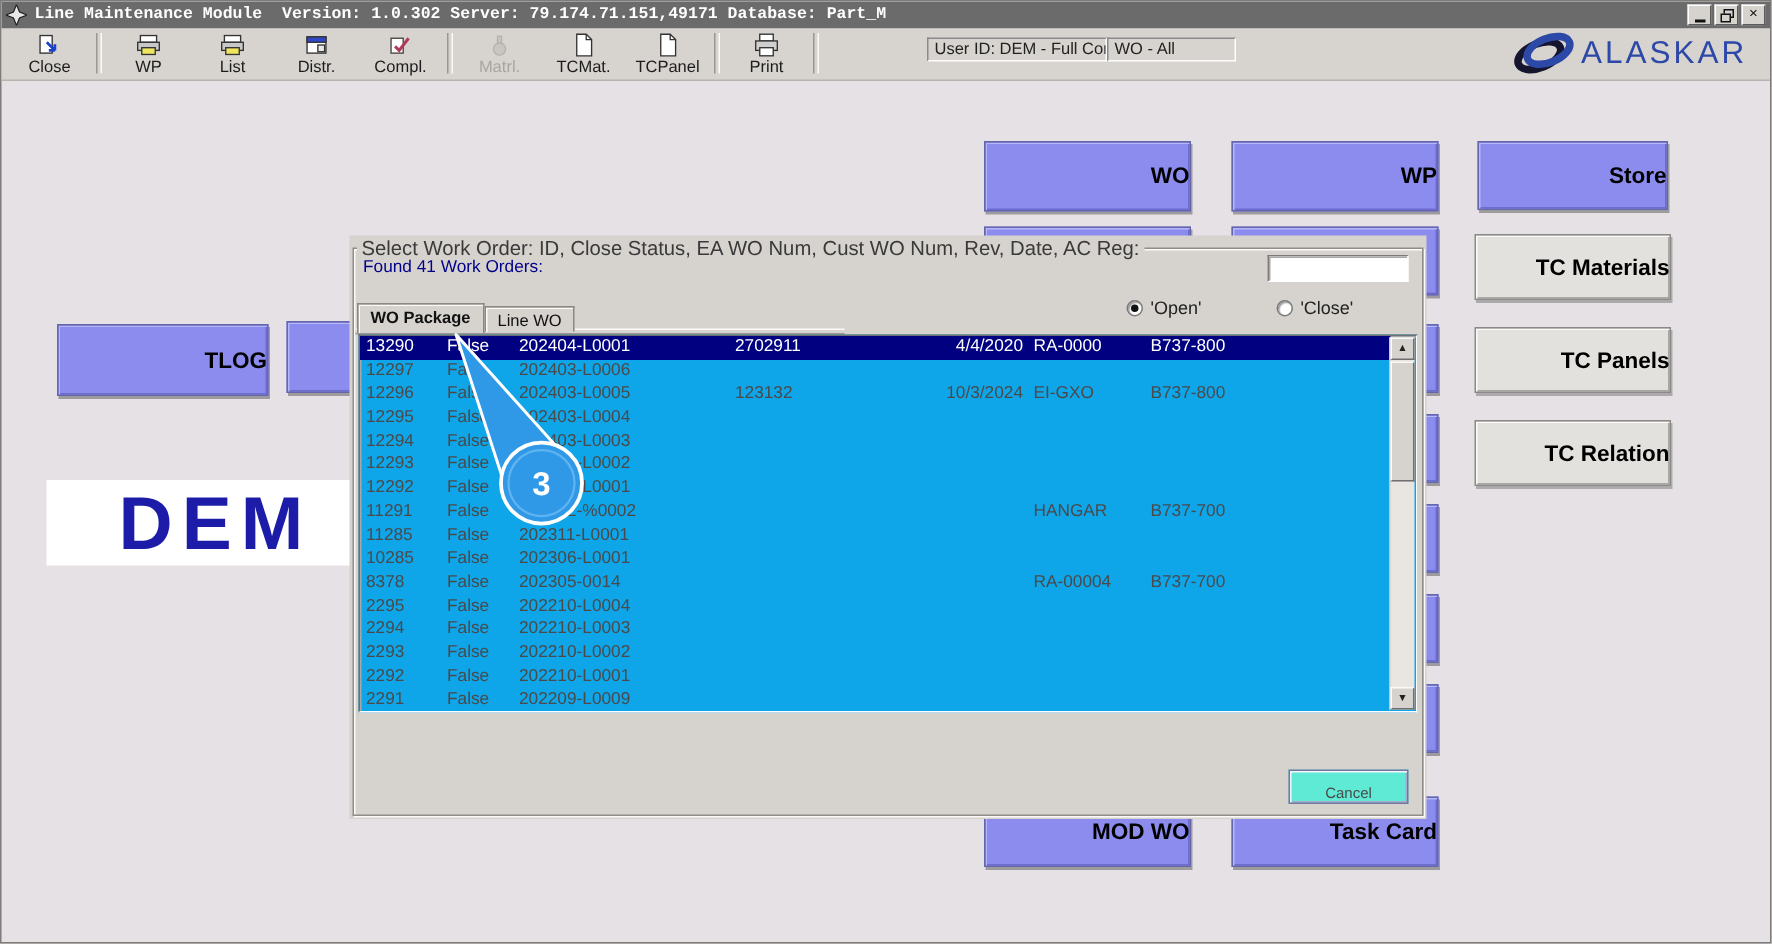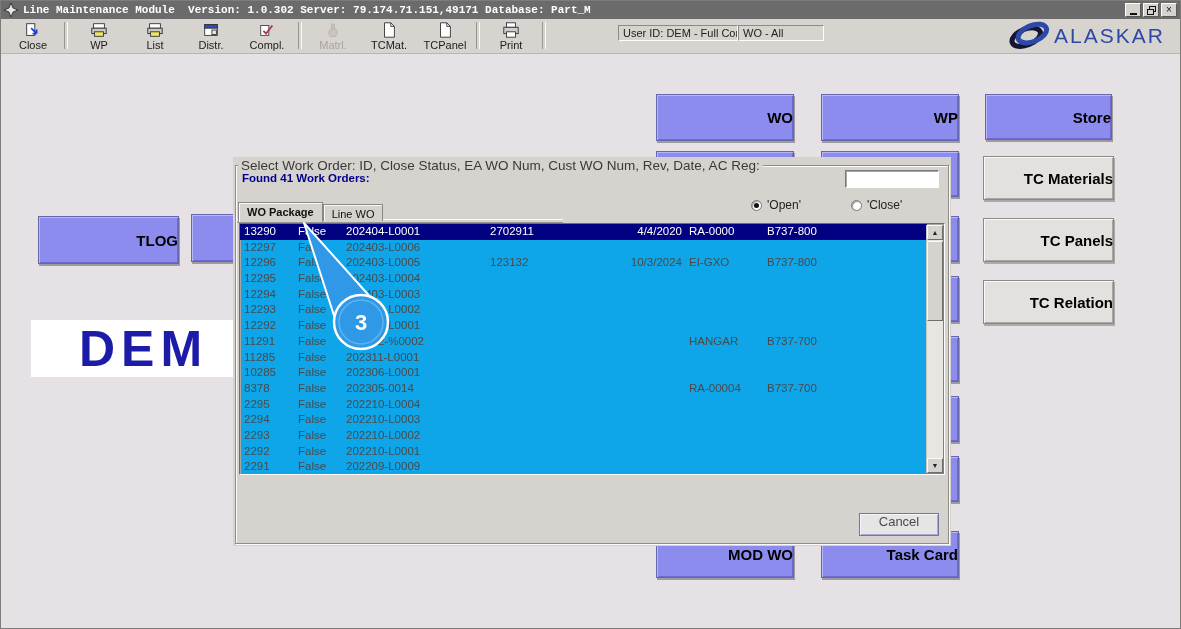--- a/index.html
+++ b/index.html
@@ -46,21 +46,21 @@
   .watermark{position:absolute;left:30px;top:319px;width:240px;height:57px;background:#fff;
              display:flex;align-items:center;}
   .watermark span{font-weight:bold;font-size:50px;color:#1c1ca8;letter-spacing:6px;margin-left:48px;line-height:1;}
   
   .dialog{position:absolute;left:232px;top:156px;width:718px;height:389px;background:#d6d2ce;z-index:10;
           box-sizing:border-box;}
   .gbox{position:absolute;left:2px;right:2px;top:8px;bottom:2px;border:1px solid #8f8d88;
         box-shadow:inset 1px 1px 0 #fbfaf8, 1px 1px 0 #fbfaf8;pointer-events:none;}
   .dlg-title{position:absolute;left:5px;top:1px;font-size:13.5px;color:#3a3a3a;background:#d6d2ce;
              padding:0 3px;white-space:nowrap;z-index:2;}
-  .found{position:absolute;left:9px;top:15px;font-size:11.5px;font-weight:bold;color:#00008b;}
+  .found{position:absolute;left:9px;top:15px;font-size:11.5px;font-weight:normal;color:#00008b;}
   .filter-input{position:absolute;left:612px;top:13px;width:94px;height:18px;background:#fff;
                 border:1px solid;border-color:#7a7a7a #fff #fff #7a7a7a;box-shadow:inset 1px 1px 0 #a8a8a8;
                 box-sizing:border-box;font-size:12px;padding:1px 3px;font-family:"Liberation Sans",sans-serif;}
   .radio-row{position:absolute;top:41px;left:518px;display:flex;gap:50px;font-size:12px;color:#222;}
   .radio-opt{display:flex;align-items:center;gap:5px;}
   .radio{position:relative;width:11px;height:11px;border-radius:50%;background:#fff;
          border:1px solid #787878;box-shadow:inset 1px 1px 1px #9a9a9a;box-sizing:border-box;}
   .radio.sel::after{content:"";position:absolute;left:2px;top:2px;width:5px;height:5px;border-radius:50%;background:#111;}
   .tabs{position:absolute;left:5px;top:42px;display:flex;align-items:flex-end;height:22px;z-index:3;}
   .tab{background:#d6d2ce;border:1px solid #8a8884;border-bottom:none;box-shadow:inset 1px 1px 0 #fbfaf8;
@@ -78,23 +78,23 @@
   .c0{left:4px;}  .c1{left:58px;}  .c2{left:106px;}  .c3{left:250px;}
   .c4{left:370px;width:72px;text-align:right;}  .c5{left:449px;}  .c6{left:527px;}
   .scrollbar{position:absolute;top:1px;right:1px;bottom:1px;width:16px;background:#e9e6e2;
              border-left:1px solid #c9c6c2;}
   .sbtn{position:absolute;left:0;width:16px;height:15px;background:#d6d2ce;border:1px solid;
         border-color:#fbfaf8 #6e6e6e #6e6e6e #fbfaf8;box-sizing:border-box;display:flex;
         align-items:center;justify-content:center;font-size:7px;color:#222;}
   .sup{top:0;} .sdown{bottom:0;}
   .sthumb{position:absolute;left:0;top:16px;width:16px;height:80px;background:#d6d2ce;border:1px solid;
           border-color:#fbfaf8 #6e6e6e #6e6e6e #fbfaf8;box-sizing:border-box;}
-  .cancel-btn{position:absolute;left:626px;top:356px;width:80px;height:23px;background:#e5e5e5;
+  .cancel-btn{position:absolute;left:626px;top:356px;width:80px;height:23px;background:#5eead4;
               border:1px solid #77759f;box-shadow:inset 1px 1px 0 #f6f5ff, inset -1px -1px 0 #aaa8cc;
-              font-size:13px;color:#4a4a4a;display:flex;align-items:flex-start;justify-content:center;box-sizing:border-box;}
+              font-size:10px;color:#4a4a4a;display:flex;align-items:flex-end;justify-content:center;box-sizing:border-box;}
   .callout{position:absolute;left:290px;top:208px;width:112px;height:152px;z-index:40;pointer-events:none;}
 </style>
 </head>
 <body>
 
 <div class="window">
 
   <div class="titlebar">
     <span class="app-icon">
       <svg viewBox="0 0 14 14" width="14" height="14">

